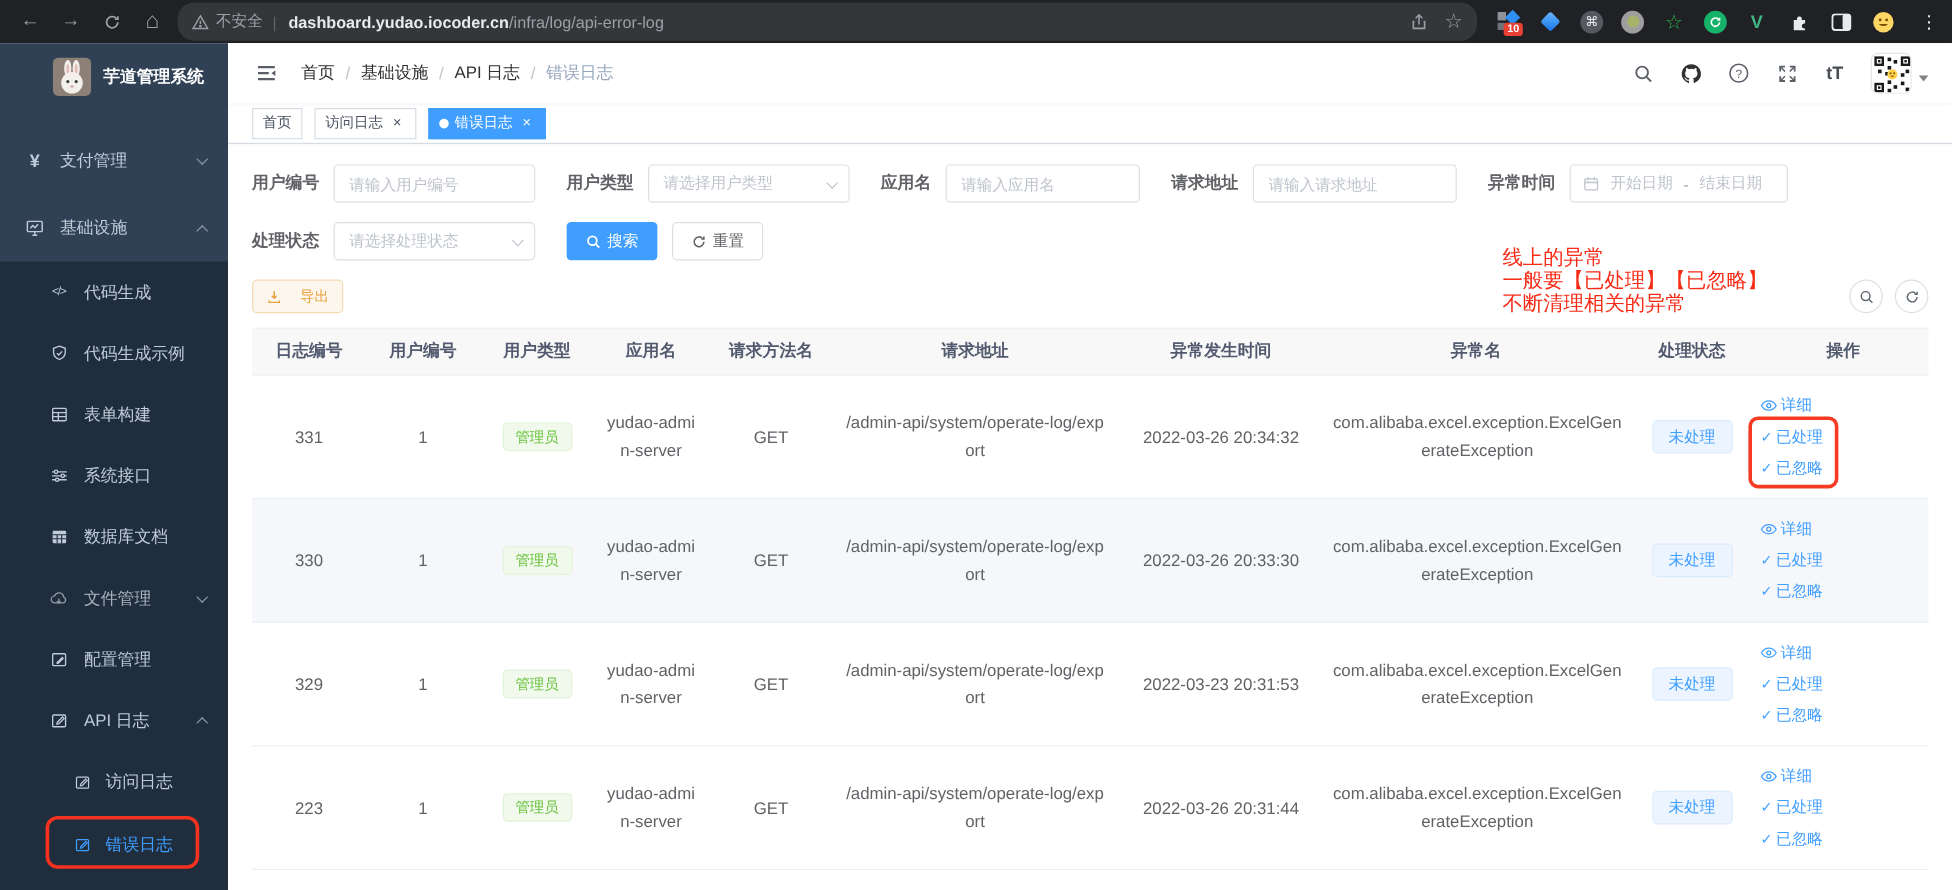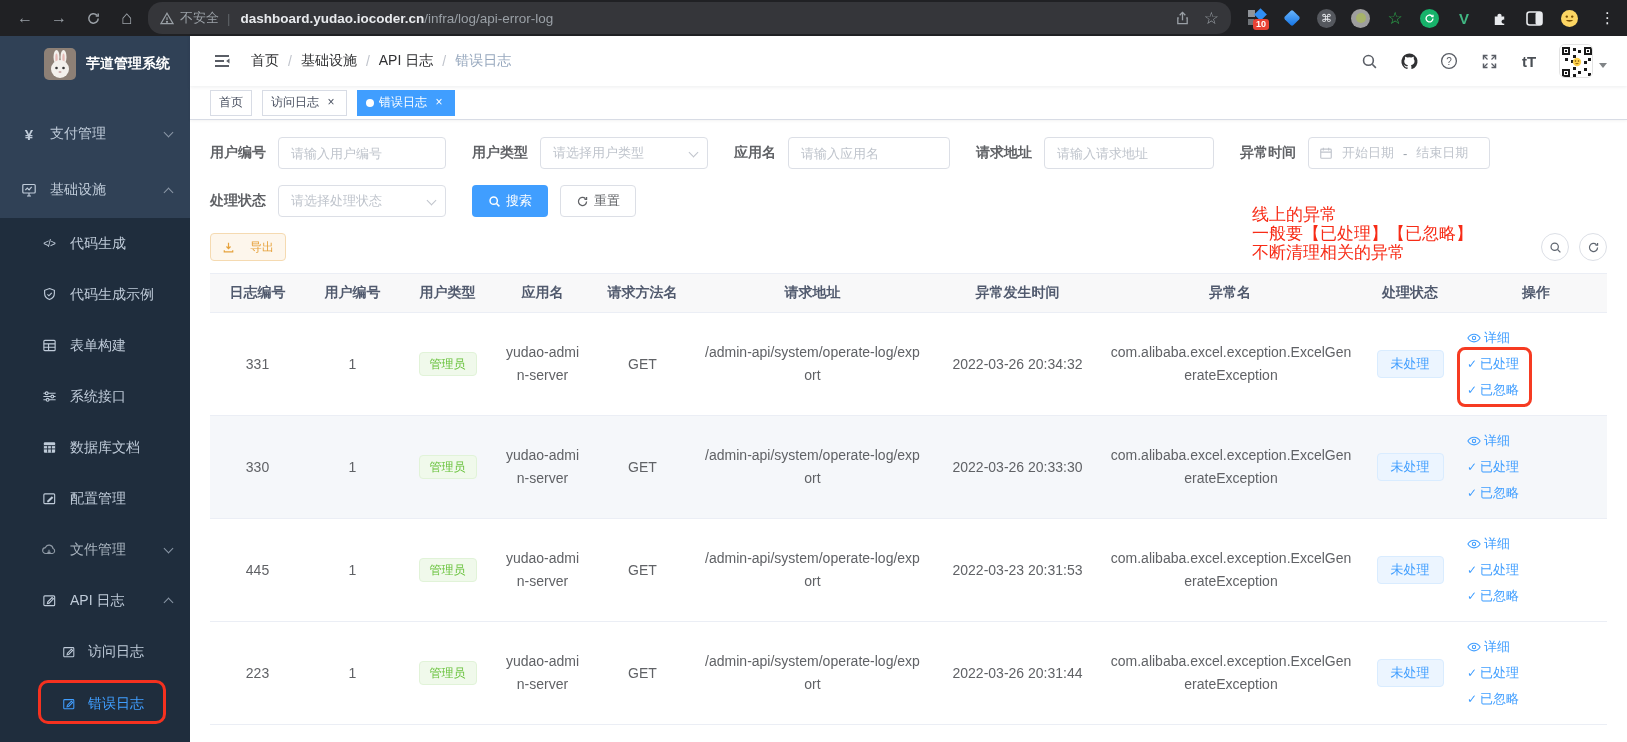--- a/index.html
+++ b/index.html
@@ -300,38 +300,38 @@
         </div>
         <div class="s-item">
           <span class="mi">
             <svg width="15" height="15" viewBox="0 0 16 16">
               <rect x="2" y="2.5" width="12" height="11" rx="1" fill="#bfcbd9"></rect>
               <path d="M2 6h12M2 9.5h12M6 6v7.5M10 6v7.5" stroke="#1f2d3d" stroke-width="1"></path>
             </svg>
           </span>
           <span class="m-label">数据库文档</span>
         </div>
+        <div class="s-item" style="color:#a9b4bf">
+          <span class="mi">
+            <svg width="16" height="15" viewBox="0 0 16 16" fill="none" stroke="#8f9aa6" stroke-width="1.2">
+              <path d="M4.5 12.2a3.1 3.1 0 0 1-.3-6.2A4.2 4.2 0 0 1 12.3 7a2.7 2.7 0 0 1-.6 5.2z"></path>
+              <path d="M8 8.2v4m-1.6-1.6L8 12.2l1.6-1.6"></path>
+            </svg>
+          </span>
+          <span class="m-label">文件管理</span>
+          <span class="chev"></span>
+        </div>
         <div class="s-item">
           <span class="mi">
             <svg width="15" height="15" viewBox="0 0 16 16" fill="none" stroke="#bfcbd9" stroke-width="1.2">
               <rect x="2" y="3" width="11.5" height="10.5" rx="1"></rect>
               <path d="M5.5 10.5l5-5 1.6 1.6-5 5H5.5z" fill="#bfcbd9" stroke="none"></path>
             </svg>
           </span>
           <span class="m-label">配置管理</span>
-        </div>
-        <div class="s-item" style="color:#a9b4bf">
-          <span class="mi">
-            <svg width="16" height="15" viewBox="0 0 16 16" fill="none" stroke="#8f9aa6" stroke-width="1.2">
-              <path d="M4.5 12.2a3.1 3.1 0 0 1-.3-6.2A4.2 4.2 0 0 1 12.3 7a2.7 2.7 0 0 1-.6 5.2z"></path>
-              <path d="M8 8.2v4m-1.6-1.6L8 12.2l1.6-1.6"></path>
-            </svg>
-          </span>
-          <span class="m-label">文件管理</span>
-          <span class="chev"></span>
         </div>
         <div class="s-item">
           <span class="mi">
             <svg width="15" height="15" viewBox="0 0 16 16" fill="none" stroke="#bfcbd9" stroke-width="1.2">
               <rect x="2" y="3" width="11.5" height="10.5" rx="1"></rect>
               <path d="M10.8 4.8l-4.6 4.6-.4 1.8 1.8-.4 4.6-4.6z"></path>
             </svg>
           </span>
           <span class="m-label">API 日志</span>
           <span class="chev up"></span>
@@ -631,21 +631,21 @@
                     <span>已处理</span>
                   </a>
                   <a class="link">
                     <span class="chk">✓</span>
                     <span>已忽略</span>
                   </a>
                 </div>
               </td>
             </tr>
             <tr>
-              <td><span>445</span></td>
+              <td><span>329</span></td>
               <td><span>1</span></td>
               <td><span class="tag tag-green">管理员</span></td>
               <td><span class="wrap w-app">yudao-admin-server</span></td>
               <td><span>GET</span></td>
               <td><span class="wrap w-url">/admin-api/system/operate-log/export</span></td>
               <td><span>2022-03-23 20:31:53</span></td>
               <td><span class="wrap w-exc">com.alibaba.excel.exception.ExcelGenerateException</span></td>
               <td><span class="tag tag-blue">未处理</span></td>
               <td>
                 <div class="actions">

